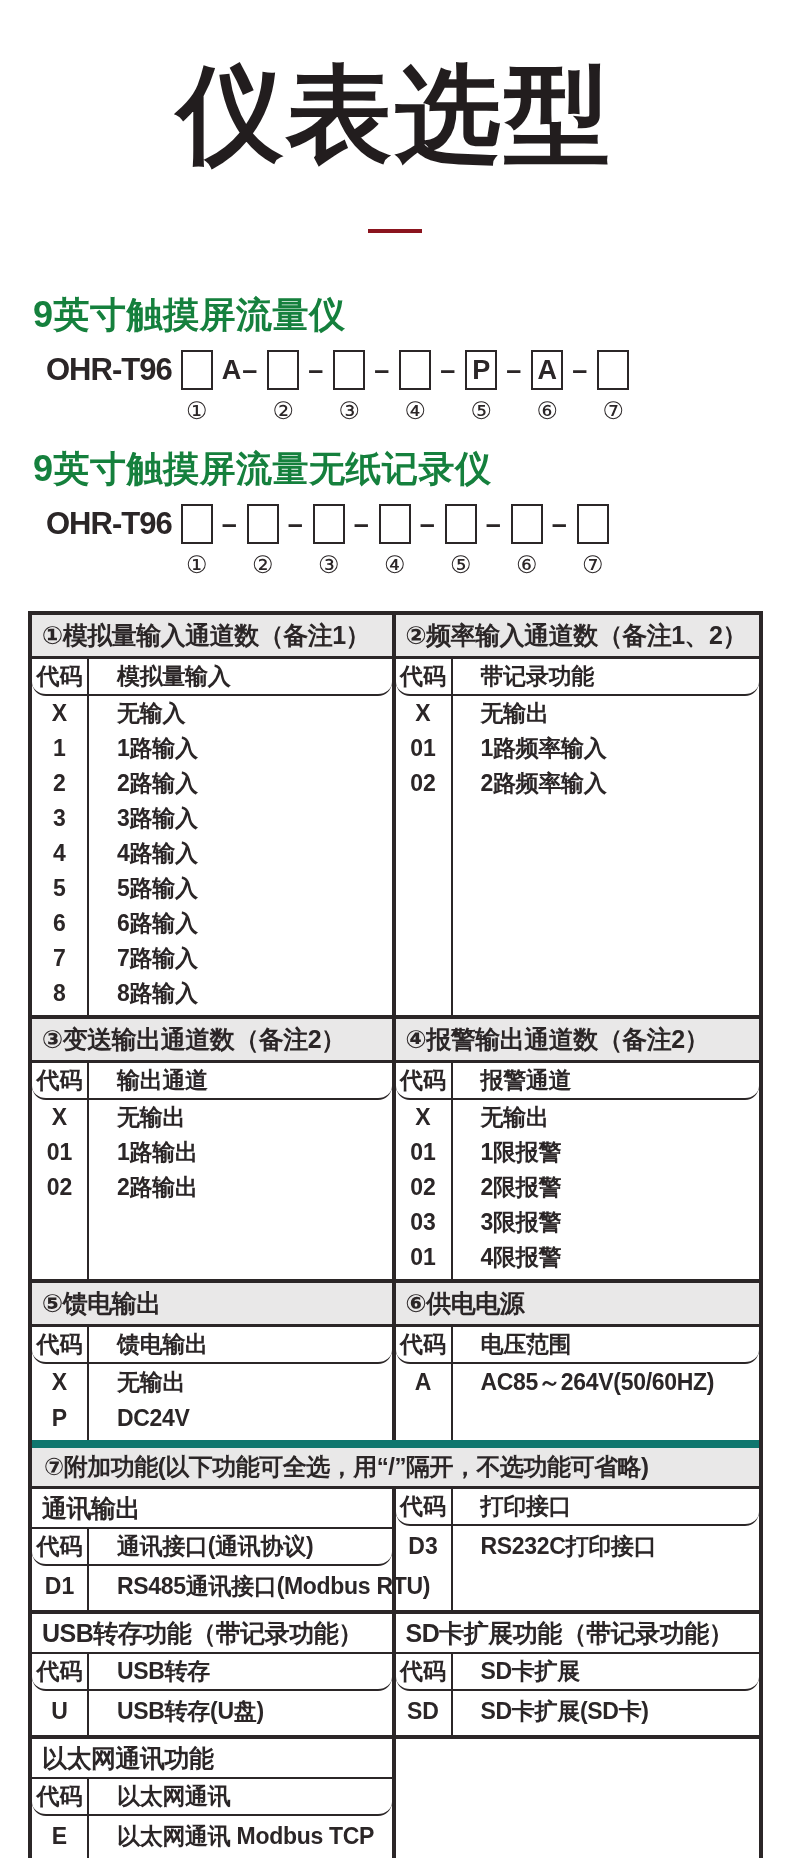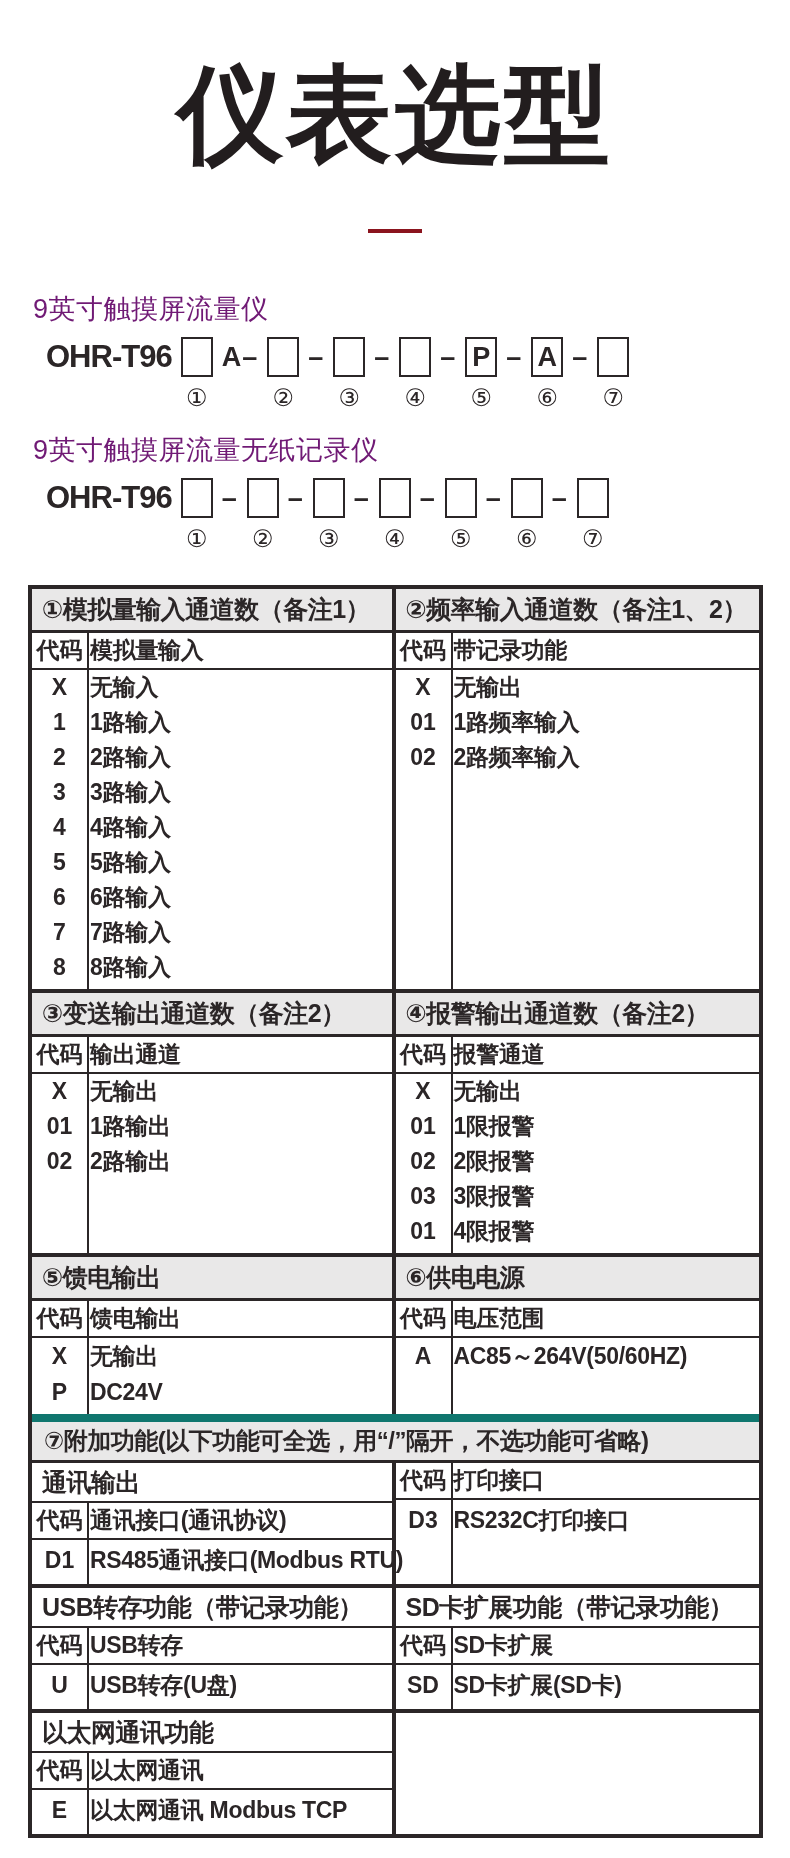--- a/index.html
+++ b/index.html
@@ -16,21 +16,21 @@
     margin: 52px 0 0 0; text-align: center;
     font-size: 106px; line-height: 1.18; font-weight: 900;
     letter-spacing: 3px; color: #221d1e;
   }
   .red-rule { width: 54px; height: 4px; margin: 52px auto 0 auto; }
 
   
   .models { margin: 58px 0 0 33px; }
   .model-block + .model-block { margin-top: 22px; }
   .model-subtitle {
-    font-size: 27px; font-weight: 400; color: #701a75;
+    font-size: 36px; font-weight: 700; color: #15803d;
     margin: 0 0 10px 0; letter-spacing: 0.5px;
   }
   .model-line { display: flex; align-items: flex-start; margin-left: 13px; }
   .model-prefix {
     font-size: 31px; font-weight: 600; line-height: 40px;
     letter-spacing: -1px; margin-right: 9px; white-space: nowrap;
   }
   .seg { display: flex; flex-direction: column; align-items: center; }
   .mbox {
     width: 32px; height: 40px; border: 2.5px solid #2b2627;
@@ -66,24 +66,24 @@
     background: #e9e8e8; border-top: 8px solid #0f766e; letter-spacing: -0.5px;
   }
   .row { display: flex; }
   .row .c {
     flex: 0 0 57px; width: 57px; border-right: 2.5px solid #2b2627;
     display: flex; align-items: center; justify-content: center;
     font-size: 23px; font-weight: 700; padding: 2px 0;
   }
   .row .d {
     flex: 1; display: flex; align-items: center;
-    padding: 2px 0 2px 1px; font-size: 23px; font-weight: 700;
+    padding: 2px 0 2px 28px; font-size: 23px; font-weight: 700;
     letter-spacing: -0.3px; white-space: nowrap;
   }
-  .row.codehdr { border-bottom: 2.5px solid #2b2627; min-height: 36px; }
+  .row.codehdr { border-bottom: 2.5px solid #2b2627; min-height: 36px; border-radius: 14px; }
   .row.data { min-height: 30px; }
   .sA .row.data { min-height: 28px; }
   .sB .row.data { min-height: 32px; }
   .sC .row.data { min-height: 36px; }
   .sub .row.data { min-height: 40px; }
   .sub .sec-h { border-bottom: 2.5px solid #2b2627; min-height: 40px; }
   .row.filler { flex: 1 1 auto; min-height: 0; }
   .half.empty { background: #fff; }
 </style>
 </head>

